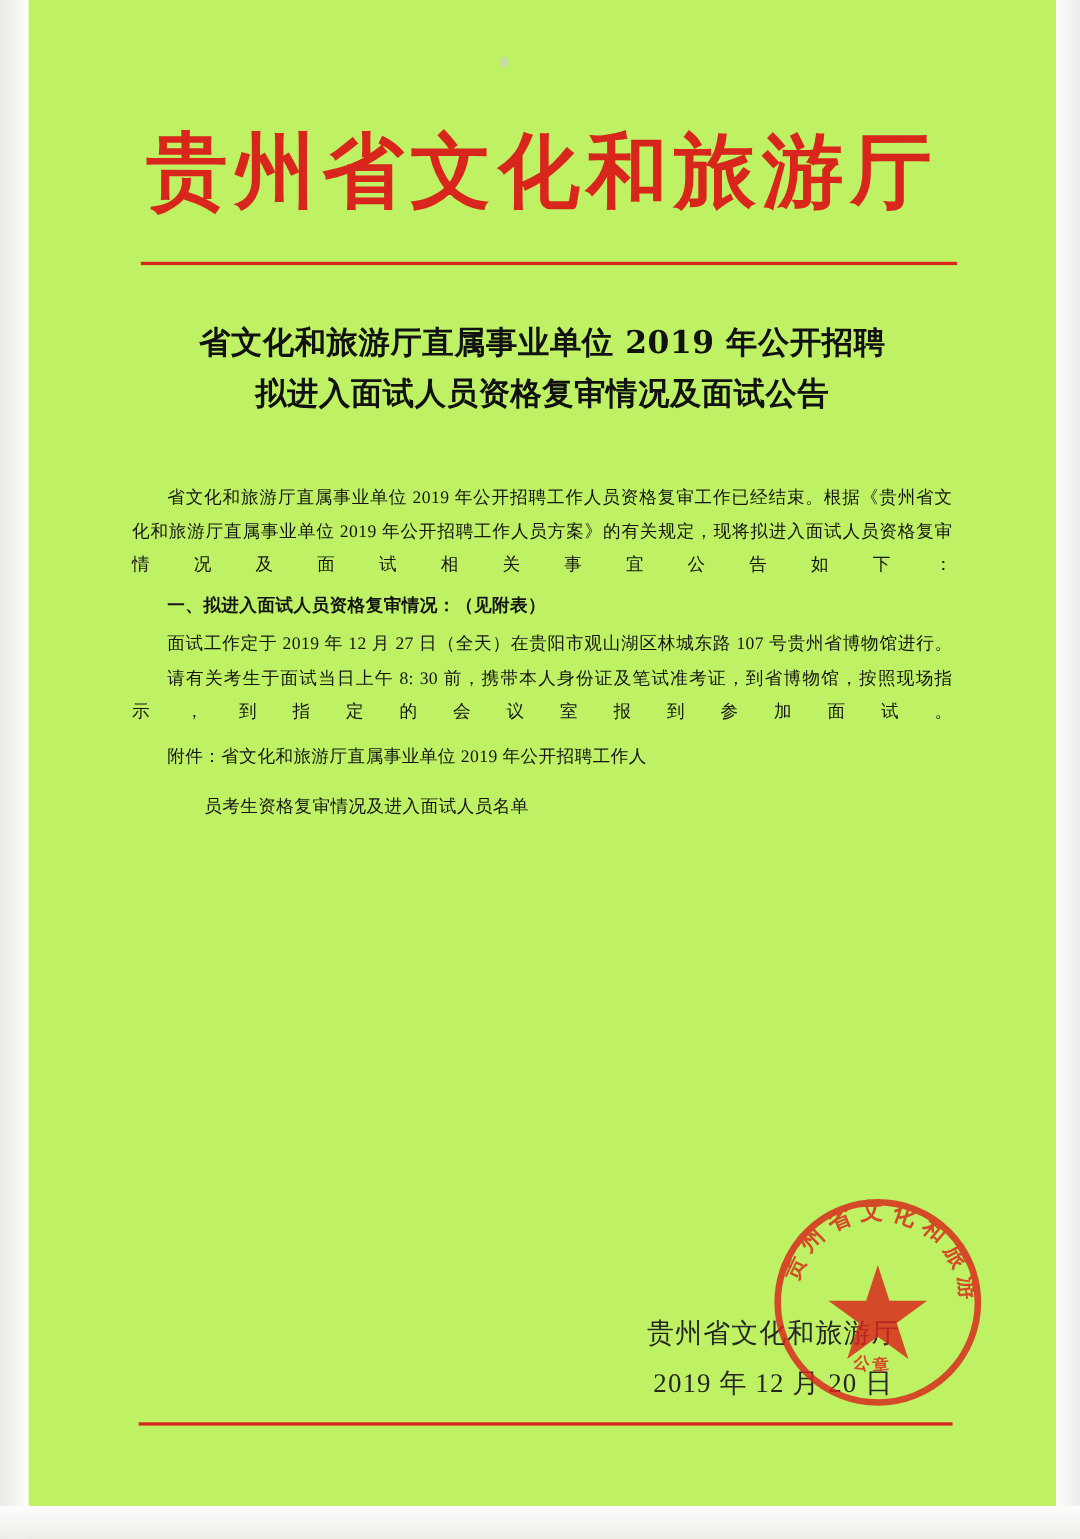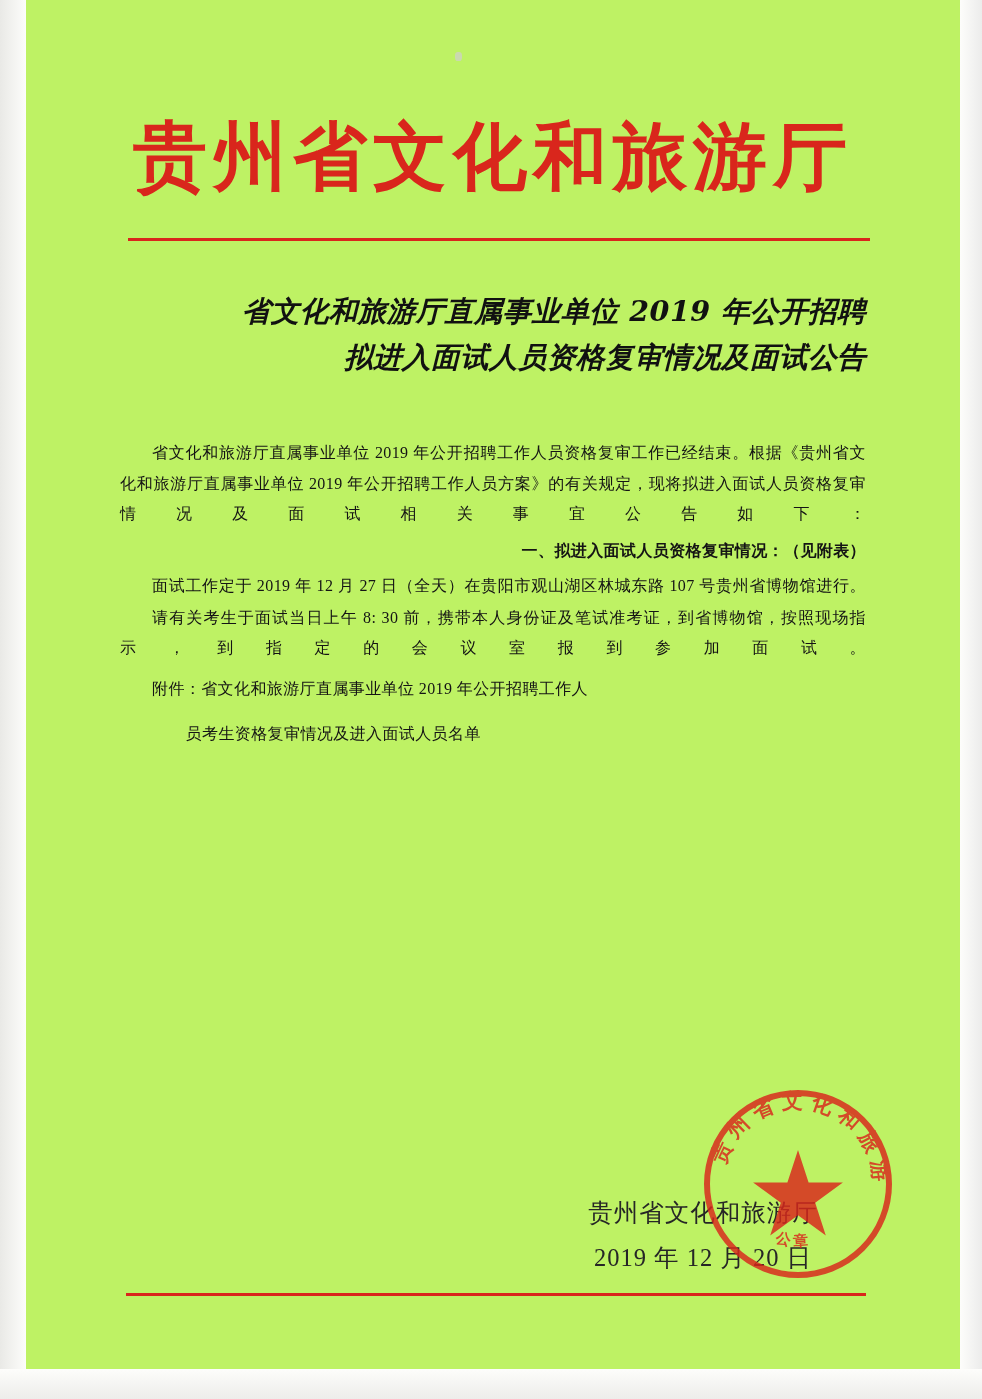--- a/index.html
+++ b/index.html
@@ -71,28 +71,27 @@
     height: 3px;
     background: #d9261c;
   }
 
   
   .doc-title {
     position: absolute;
     left: 0;
     top: 288px;
     width: 746px;
-    text-align: right;
+    text-align: center;
     font-family: "DejaVu Serif", "Liberation Serif", serif;
     font-weight: bold;
     font-size: 28.5px;
     line-height: 1.62;
     letter-spacing: 0.5px;
     color: #111;
-    font-style: italic;
   }
   .doc-title .line2 { display: block; }
 
   
   .body-text {
     position: absolute;
     left: 0;
     top: 438px;
     width: 746px;
     font-size: 16px;
@@ -103,21 +102,20 @@
   .para {
     text-indent: 2em;
     text-align: justify;
     margin: 0 0 1px 0;
   }
   .para.j { text-align-last: justify; }
   .para-item {
     text-indent: 2em;
     font-weight: bold;
     margin: 6px 0 4px 0;
-    text-align: right;
   }
   .attach {
     text-indent: 2em;
     margin-top: 10px;
   }
   .attach-cont {
     text-indent: 4.1em;
     margin-top: -2px;
   }
 

